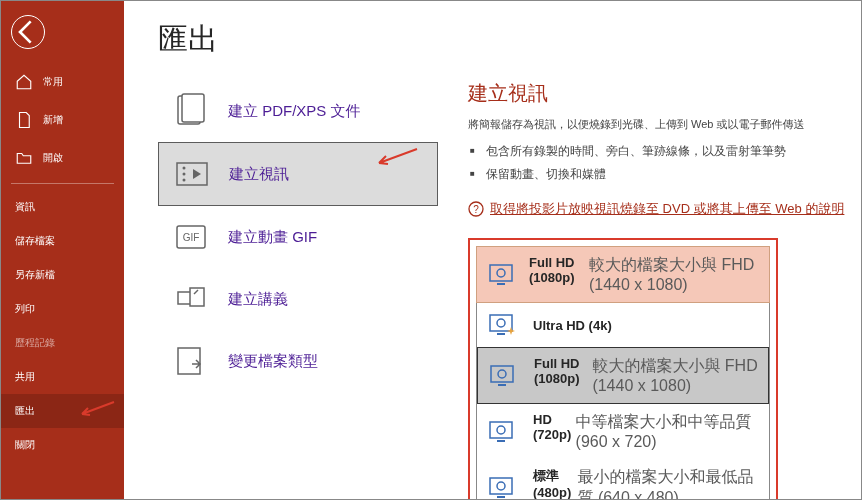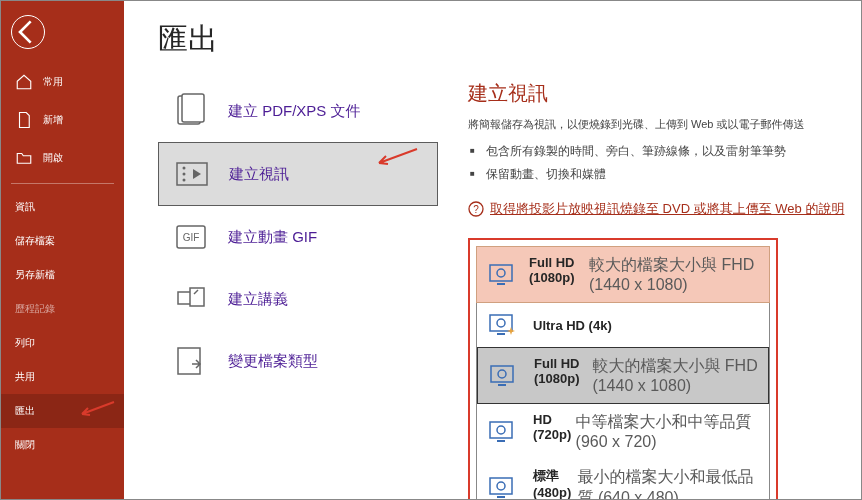--- a/index.html
+++ b/index.html
@@ -84,25 +84,25 @@
 
     <div class="nav-item">
         <span>資訊</span>
       </div>
     <div class="nav-item">
         <span>儲存檔案</span>
       </div>
     <div class="nav-item">
         <span>另存新檔</span>
       </div>
+    <div class="nav-item">
+        <span>列印</span>
+      </div>
     <div class="nav-item disabled">
         <span>歷程記錄</span>
-      </div>
-    <div class="nav-item">
-        <span>列印</span>
       </div>
     <div class="nav-item">
         <span>共用</span>
       </div>
     <div class="nav-item selected" style="position:relative;">
       <span>匯出</span>
       <svg style="position:absolute; right:8px; top:6px;" width="40" height="18">
           <path d="M38 2 L6 14 M6 14 L12 8 M6 14 L14 15" stroke="#d93a2b" stroke-width="2" fill="none"></path>
         </svg>
     </div>

